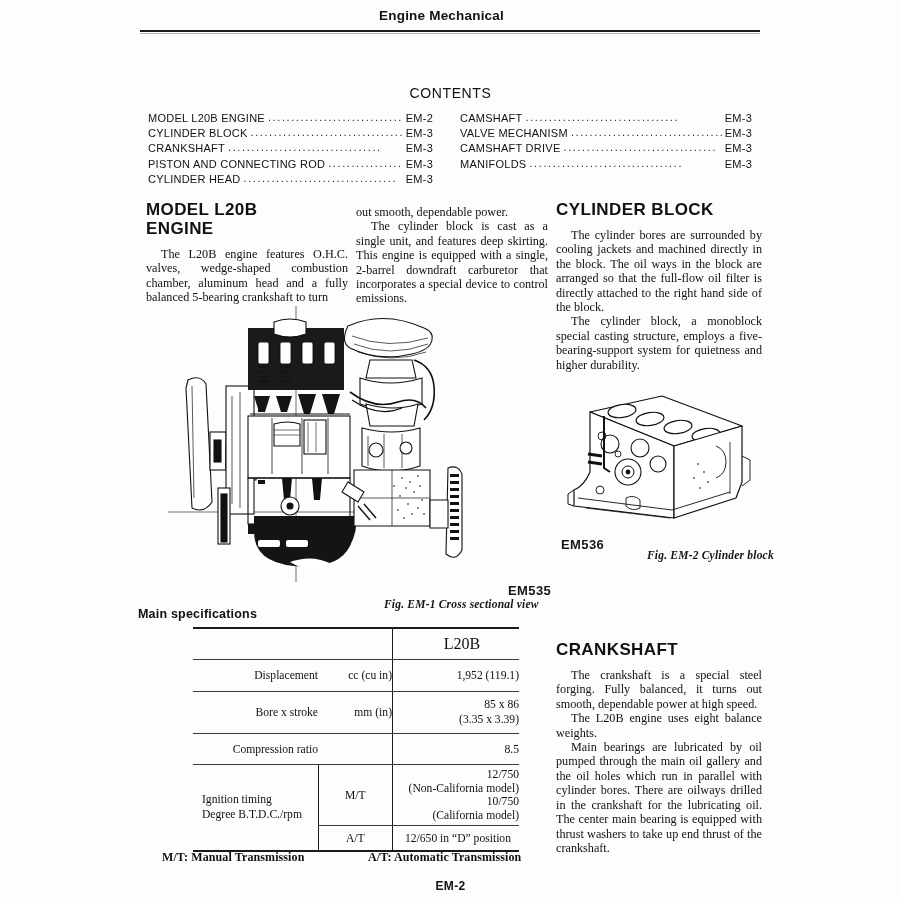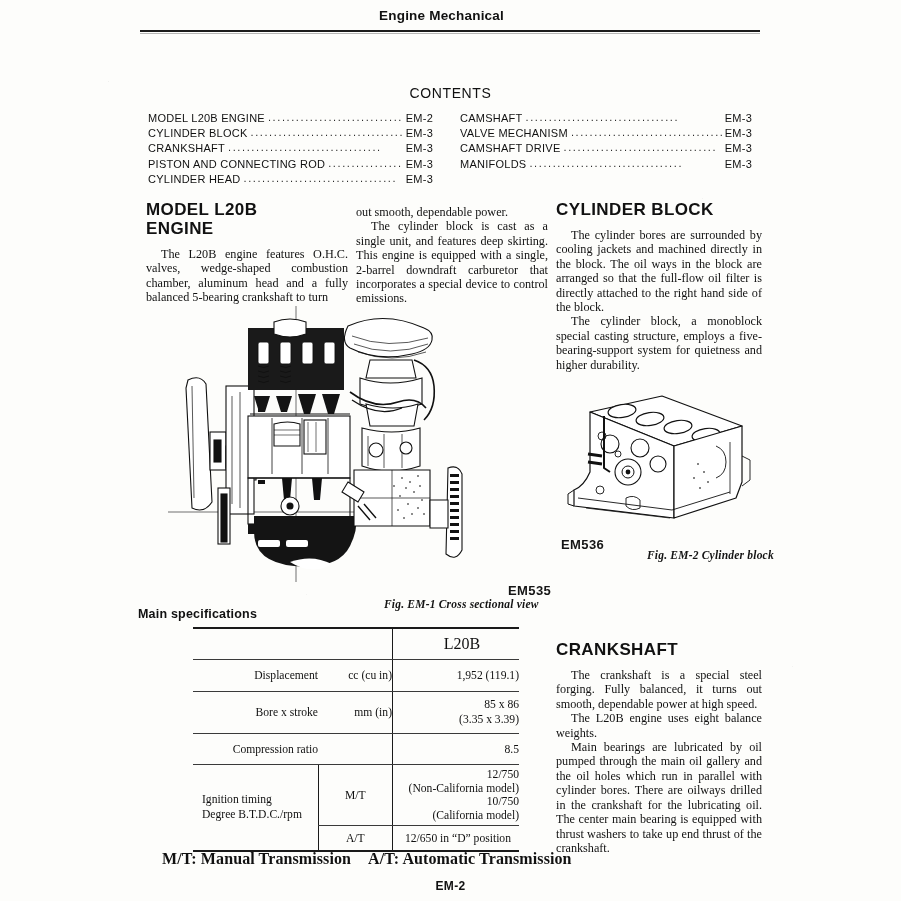--- a/index.html
+++ b/index.html
@@ -124,21 +124,21 @@
   .vline{border-left:1.6px solid #1a1a1a !important;}
   .vline-mt{border-left:1.4px solid #1a1a1a !important;}
   .hcell{text-align:center;font-size:16px;}
   .two-line{line-height:14.6px;}
   .ign-name{line-height:14.8px;padding-left:9px !important;}
   .val-mt{line-height:13.6px;padding:3px 0 3px 12px !important;}
 
   .tnote{
     position:absolute;
     font-family:"Liberation Serif", serif;
-    font-size:16px;font-weight:700;letter-spacing:.1px;
+    font-size:12px;font-weight:700;letter-spacing:.1px;
   }
   .tnote.mt{left:162px;top:850px;}
   .tnote.at{left:368px;top:850px;}
 
   .folio{
     position:absolute;left:0;top:879px;width:901px;text-align:center;
     font-family:"Liberation Sans", sans-serif;
     font-size:12px;font-weight:700;letter-spacing:.3px;
   }
 

